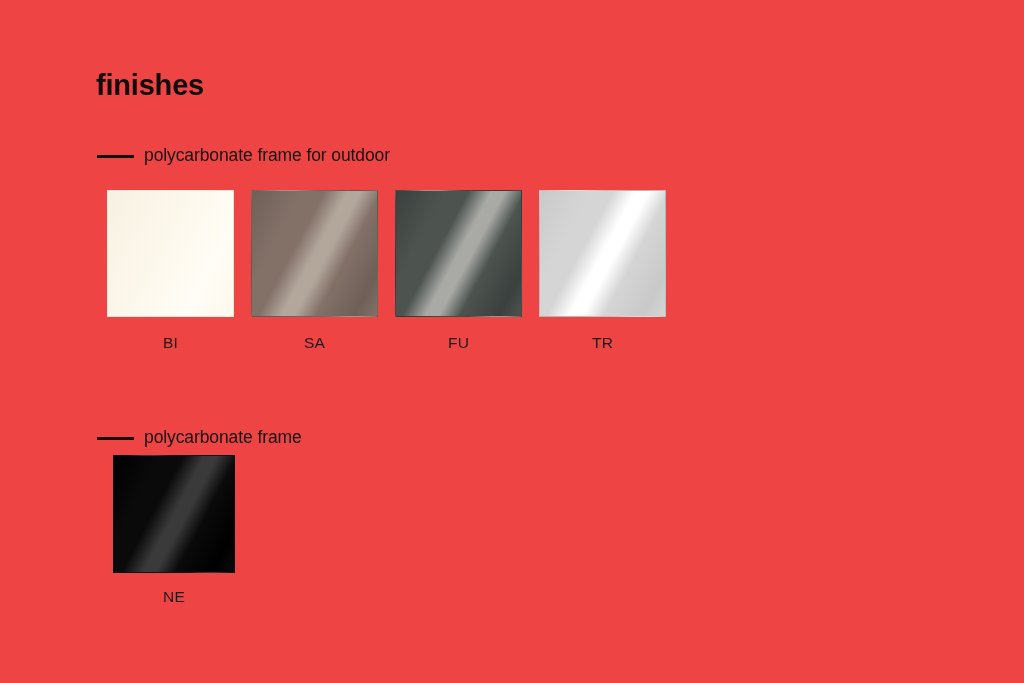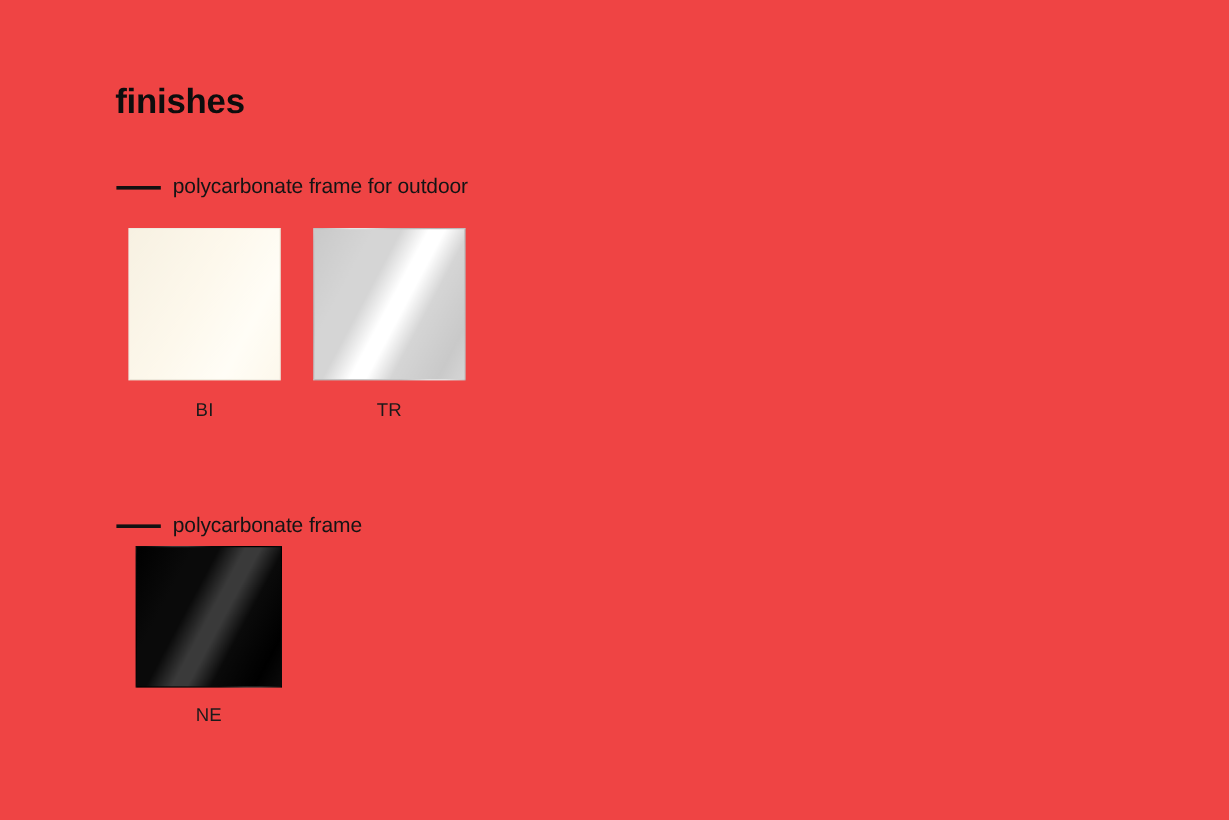--- a/index.html
+++ b/index.html
@@ -64,21 +64,21 @@
     letter-spacing: -0.1px;
     white-space: nowrap;
     line-height: 1;
   }
 
   
   .swatch-row {
     position: absolute;
     left: 107px;
     display: flex;
-    gap: 27px;
+    gap: 17px;
   }
   .swatch-cell {
     display: flex;
     flex-direction: column;
     align-items: center;
   }
   .swatch-chip {
     width: 127px;
     height: 127px;
     box-sizing: border-box;
@@ -124,21 +124,29 @@
       <span class="heading-label">polycarbonate frame for outdoor</span>
     </div>
 
     <div class="swatch-row" style="top:190px;">
 
       <div class="swatch-cell">
         <div class="swatch-chip plain" style="background: linear-gradient(118deg, rgb(247, 241, 226) 0%, rgb(253, 248, 236) 45%, rgb(255, 253, 246) 75%, rgb(253, 248, 236) 100%);"></div>
         <div class="swatch-label">BI</div>
       </div>
 
+      <div class="swatch-cell">
+        <div class="swatch-chip" style="background: linear-gradient(118deg, rgb(111, 95, 87) 0%, rgb(131, 113, 104) 26%, rgb(131, 113, 104) 38%, rgb(179, 167, 156) 50%, rgb(179, 167, 156) 57%, rgb(131, 113, 104) 68%, rgb(111, 95, 87) 88%, rgb(131, 113, 104) 100%);"></div>
+        <div class="swatch-label">SA</div>
+      </div>
 
+      <div class="swatch-cell">
+        <div class="swatch-chip" style="background: linear-gradient(118deg, rgb(58, 64, 61) 0%, rgb(77, 84, 80) 26%, rgb(77, 84, 80) 38%, rgb(169, 170, 166) 50%, rgb(169, 170, 166) 57%, rgb(77, 84, 80) 68%, rgb(58, 64, 61) 88%, rgb(77, 84, 80) 100%);"></div>
+        <div class="swatch-label">FU</div>
+      </div>
 
 
       <div class="swatch-cell">
         <div class="swatch-chip" style="background: linear-gradient(118deg, rgb(201, 201, 201) 0%, rgb(213, 213, 213) 26%, rgb(213, 213, 213) 38%, rgb(255, 255, 255) 50%, rgb(255, 255, 255) 57%, rgb(213, 213, 213) 68%, rgb(201, 201, 201) 88%, rgb(213, 213, 213) 100%);"></div>
         <div class="swatch-label">TR</div>
       </div>
 
     </div>
   </div>
 

